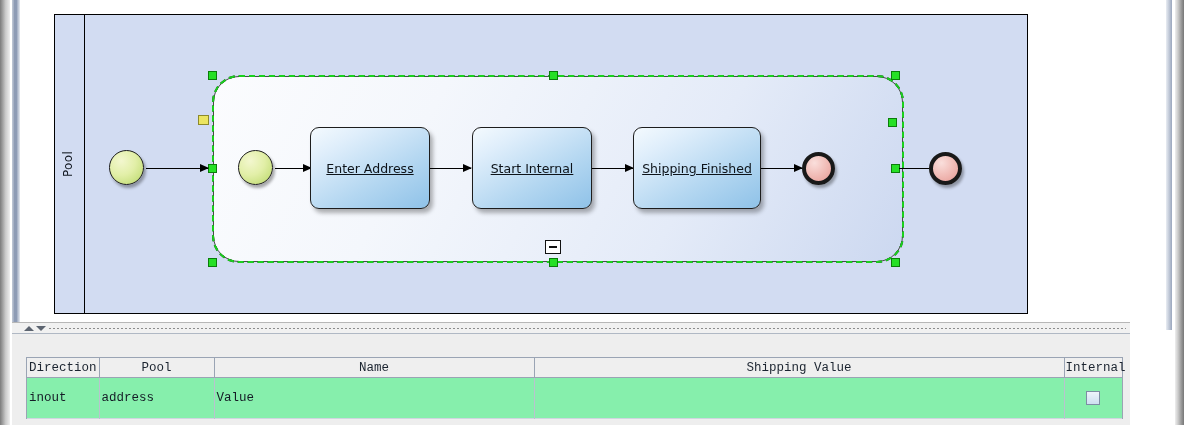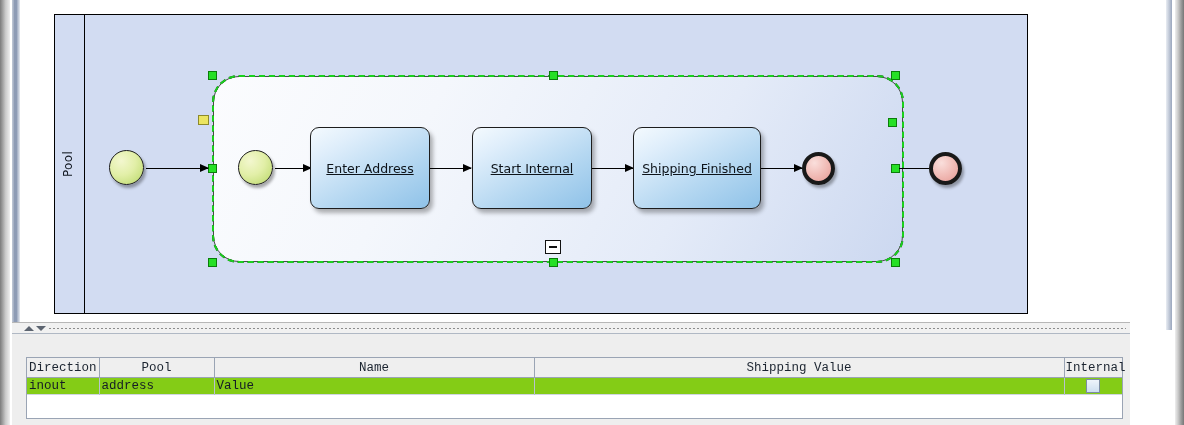--- a/index.html
+++ b/index.html
@@ -93,21 +93,21 @@
     border-radius:3px 7px 0 0;margin-right:-1px;background:#efefef;}
   .tab.active{background:#cfe3f5;border-color:#86a7c8;color:#11212f;height:20px;}
   .tabfill{flex:1;height:1px;border-bottom:1px solid #9aa4b4;}
 
   .tblwrap{position:absolute;left:14px;top:24px;width:1097px;height:62px;
     background:#ffffff;border:1px solid #9aa4b4;box-sizing:border-box;}
   table{border-collapse:collapse;width:100%;table-layout:fixed;font-size:12.5px;color:#151c26;font-family:Liberation Mono, monospace;}
   thead th{background:#efefef;border-right:1px solid #9aa4b4;border-bottom:1px solid #9aa4b4;
     font-weight:normal;height:17px;color:#1b2430;}
   thead th:last-child{border-right:none;margin-top:18px;}
-  tbody td{border-right:1px solid #b9c2cf;height:16px;padding:0 2px;background:#84cc16;
+  tbody td{border-right:1px solid #b9c2cf;height:16px;padding:12px 2px;background:#86efac;
     overflow:hidden;white-space:nowrap;}
   tbody td:last-child{border-right:none;}
   tbody tr{border-bottom:1px solid #cfd6e0;}
   .cell-chk{text-align:center;}
   .chk{display:inline-block;width:12px;height:12px;border:1px solid #7d8da3;
     background:linear-gradient(#eef4fb,#cddff0);vertical-align:middle;}
 
   .bottom-hr{position:absolute;left:12px;top:333px;width:1118px;height:1px;background:#b0b8c4;}
 </style>
 </head>

